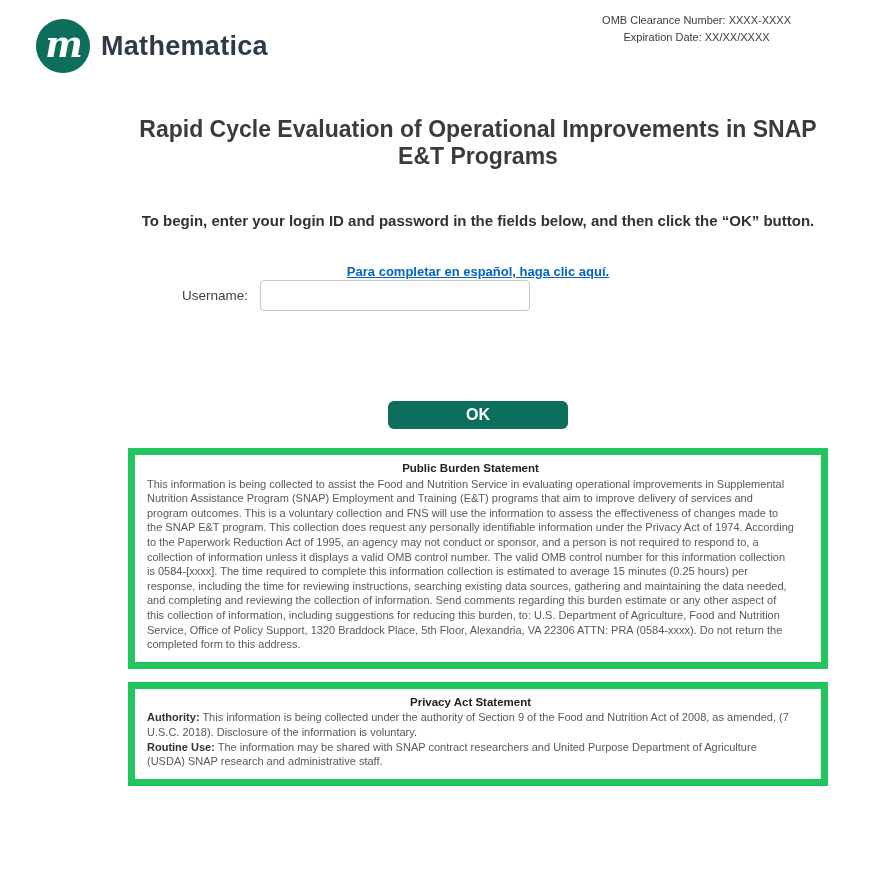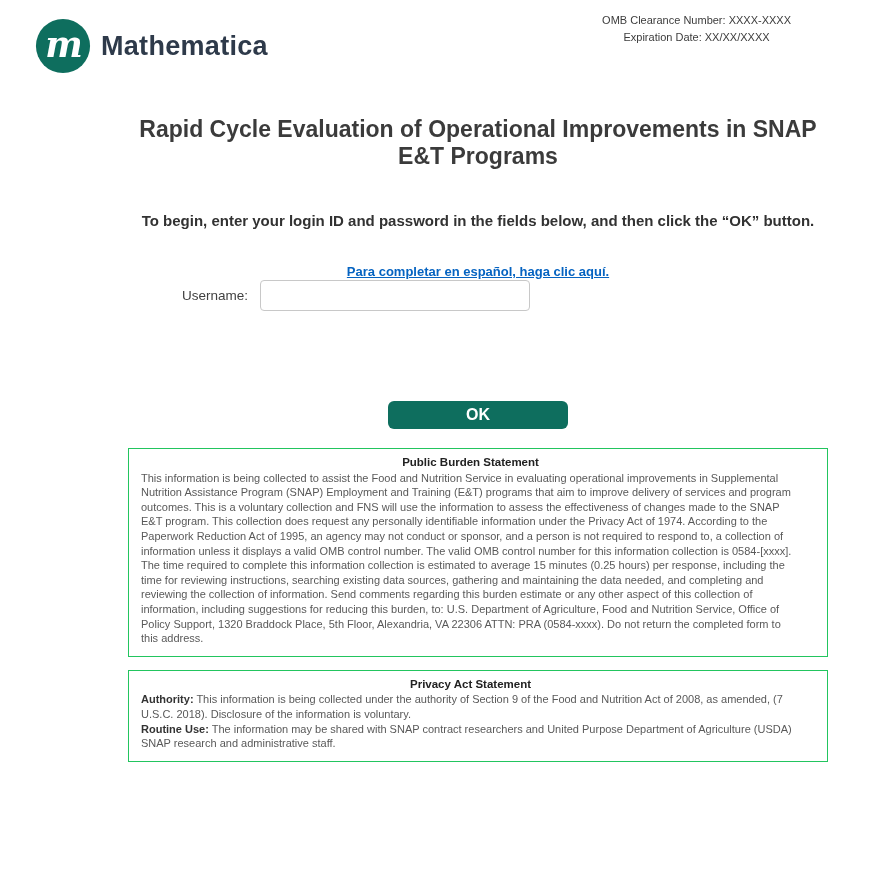--- a/index.html
+++ b/index.html
@@ -90,21 +90,21 @@
     background: #0e6e5e;
     color: #ffffff;
     font-size: 16px;
     font-weight: 700;
     font-family: "Liberation Sans", sans-serif;
     border: none;
     border-radius: 6px;
     cursor: pointer;
   }
   .statement-box {
-    border: 1px solid #22c55e;
+    border: 7px solid #22c55e;
     text-align: left;
     padding: 6px 27px 10px 12px;
     font-size: 11px;
     line-height: 14.6px;
     color: #595959;
   }
   .box-burden { margin-top: 19px; }
   .box-privacy { margin-top: 13px; }
   .statement-title {
     text-align: center;

